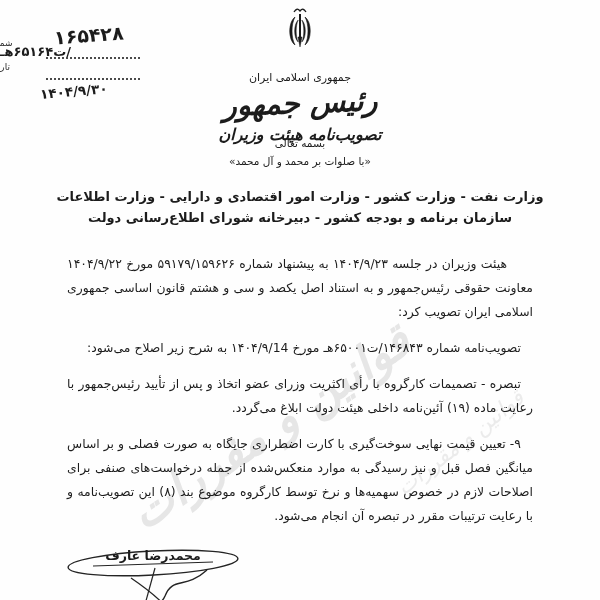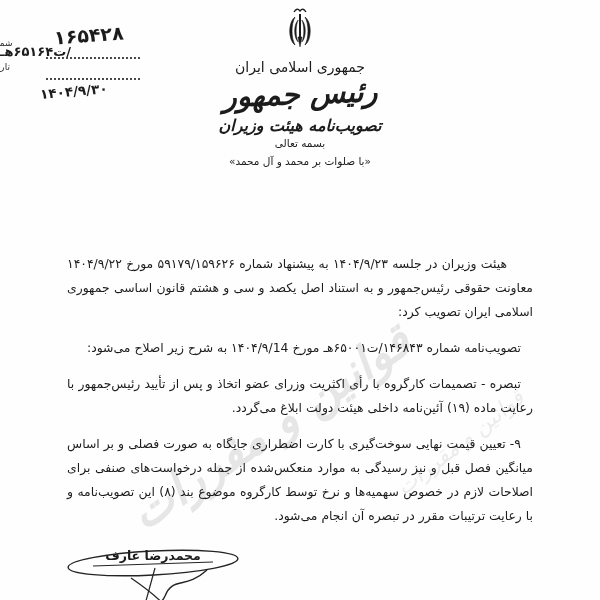--- a/index.html
+++ b/index.html
@@ -21,21 +21,21 @@
   .dotline{position:absolute;height:0;border-bottom:2px dotted #4a4a4a;}
   .dots1{left:58px;top:31px;width:94px;}
   .dots2{left:58px;top:52px;width:94px;}
   .printed-suffix{position:absolute;left:12px;top:18px;font-size:13px;font-weight:bold;letter-spacing:.5px;}
   .hand{font-weight:bold;white-space:nowrap;}
   .hand-number{position:absolute;left:66px;top:-2px;font-size:19px;transform:rotate(-4deg);letter-spacing:2px;}
   .hand-date{position:absolute;left:52px;top:57px;font-size:13.5px;transform:rotate(-5deg);letter-spacing:1px;}
   
   .emblem-block{position:absolute;top:5px;left:0;right:0;text-align:center;}
   .emblem-svg{display:inline-block;}
-  .org-top{font-size:14px;letter-spacing:1px;margin-top:4px;color:#1a1a1a;}
+  .org-top{font-size:11px;letter-spacing:1px;margin-top:16px;color:#1a1a1a;}
   .org-title{font-family:"DejaVu Serif",serif;font-style:italic;font-weight:bold;font-size:29px;line-height:34px;margin-top:2px;transform:rotate(-2deg);}
   .doc-type{font-family:"DejaVu Serif",serif;font-style:italic;font-weight:bold;font-size:16px;margin-top:5px;}
   
   .invocation{position:absolute;top:134px;left:0;right:0;text-align:center;font-size:10.5px;line-height:18px;}
   
   .addressees{position:absolute;top:186px;left:30px;right:30px;text-align:center;font-weight:bold;font-size:13px;line-height:21px;}
   
   .body-text{position:absolute;top:240px;right:55px;left:55px;font-size:12.4px;line-height:24px;text-align:justify;}
   .body-text p{margin:12px;}
   .p-indent{text-indent:26px;}
@@ -92,20 +92,24 @@
     <div class="org-top">جمهوری اسلامی ایران</div>
     <div class="org-title">رئیس جمهور</div>
     <div class="doc-type">تصویب‌نامه هیئت وزیران</div>
   </div>
 
   <div class="invocation">
     <div>بسمه تعالی</div>
     <div>«با صلوات بر محمد و آل محمد»</div>
   </div>
 
+  <div class="addressees">
+    <div>وزارت نفت - وزارت کشور - وزارت امور اقتصادی و دارایی - وزارت اطلاعات</div>
+    <div>سازمان برنامه و بودجه کشور - دبیرخانه شورای اطلاع‌رسانی دولت</div>
+  </div>
 
   <div class="body-text">
     <p class="p-indent">هیئت وزیران در جلسه ۱۴۰۴/۹/۲۳ به پیشنهاد شماره ۵۹۱۷۹/۱۵۹۶۲۶ مورخ ۱۴۰۴/۹/۲۲ معاونت حقوقی رئیس‌جمهور و به استناد اصل یکصد و سی و هشتم قانون اساسی جمهوری اسلامی ایران تصویب کرد:</p>
     <p class="p-small-indent">تصویب‌نامه شماره ۱۴۶۸۴۳/ت۶۵۰۰۱هـ مورخ ۱۴۰۴/۹/14 به شرح زیر اصلاح می‌شود:</p>
     <p class="p-small-indent">تبصره - تصمیمات کارگروه با رأی اکثریت وزرای عضو اتخاذ و پس از تأیید رئیس‌جمهور با رعایت ماده (۱۹) آئین‌نامه داخلی هیئت دولت ابلاغ می‌گردد.</p>
     <p class="p-small-indent">۹- تعیین قیمت نهایی سوخت‌گیری با کارت اضطراری جایگاه به صورت فصلی و بر اساس میانگین فصل قبل و نیز رسیدگی به موارد منعکس‌شده از جمله درخواست‌های صنفی برای اصلاحات لازم در خصوص سهمیه‌ها و نرخ توسط کارگروه موضوع بند (۸) این تصویب‌نامه و با رعایت ترتیبات مقرر در تبصره آن انجام می‌شود.</p>
   </div>
 
   <svg class="signature" width="250" height="62" viewBox="0 0 250 62">
     <g stroke="#242424" fill="none">

